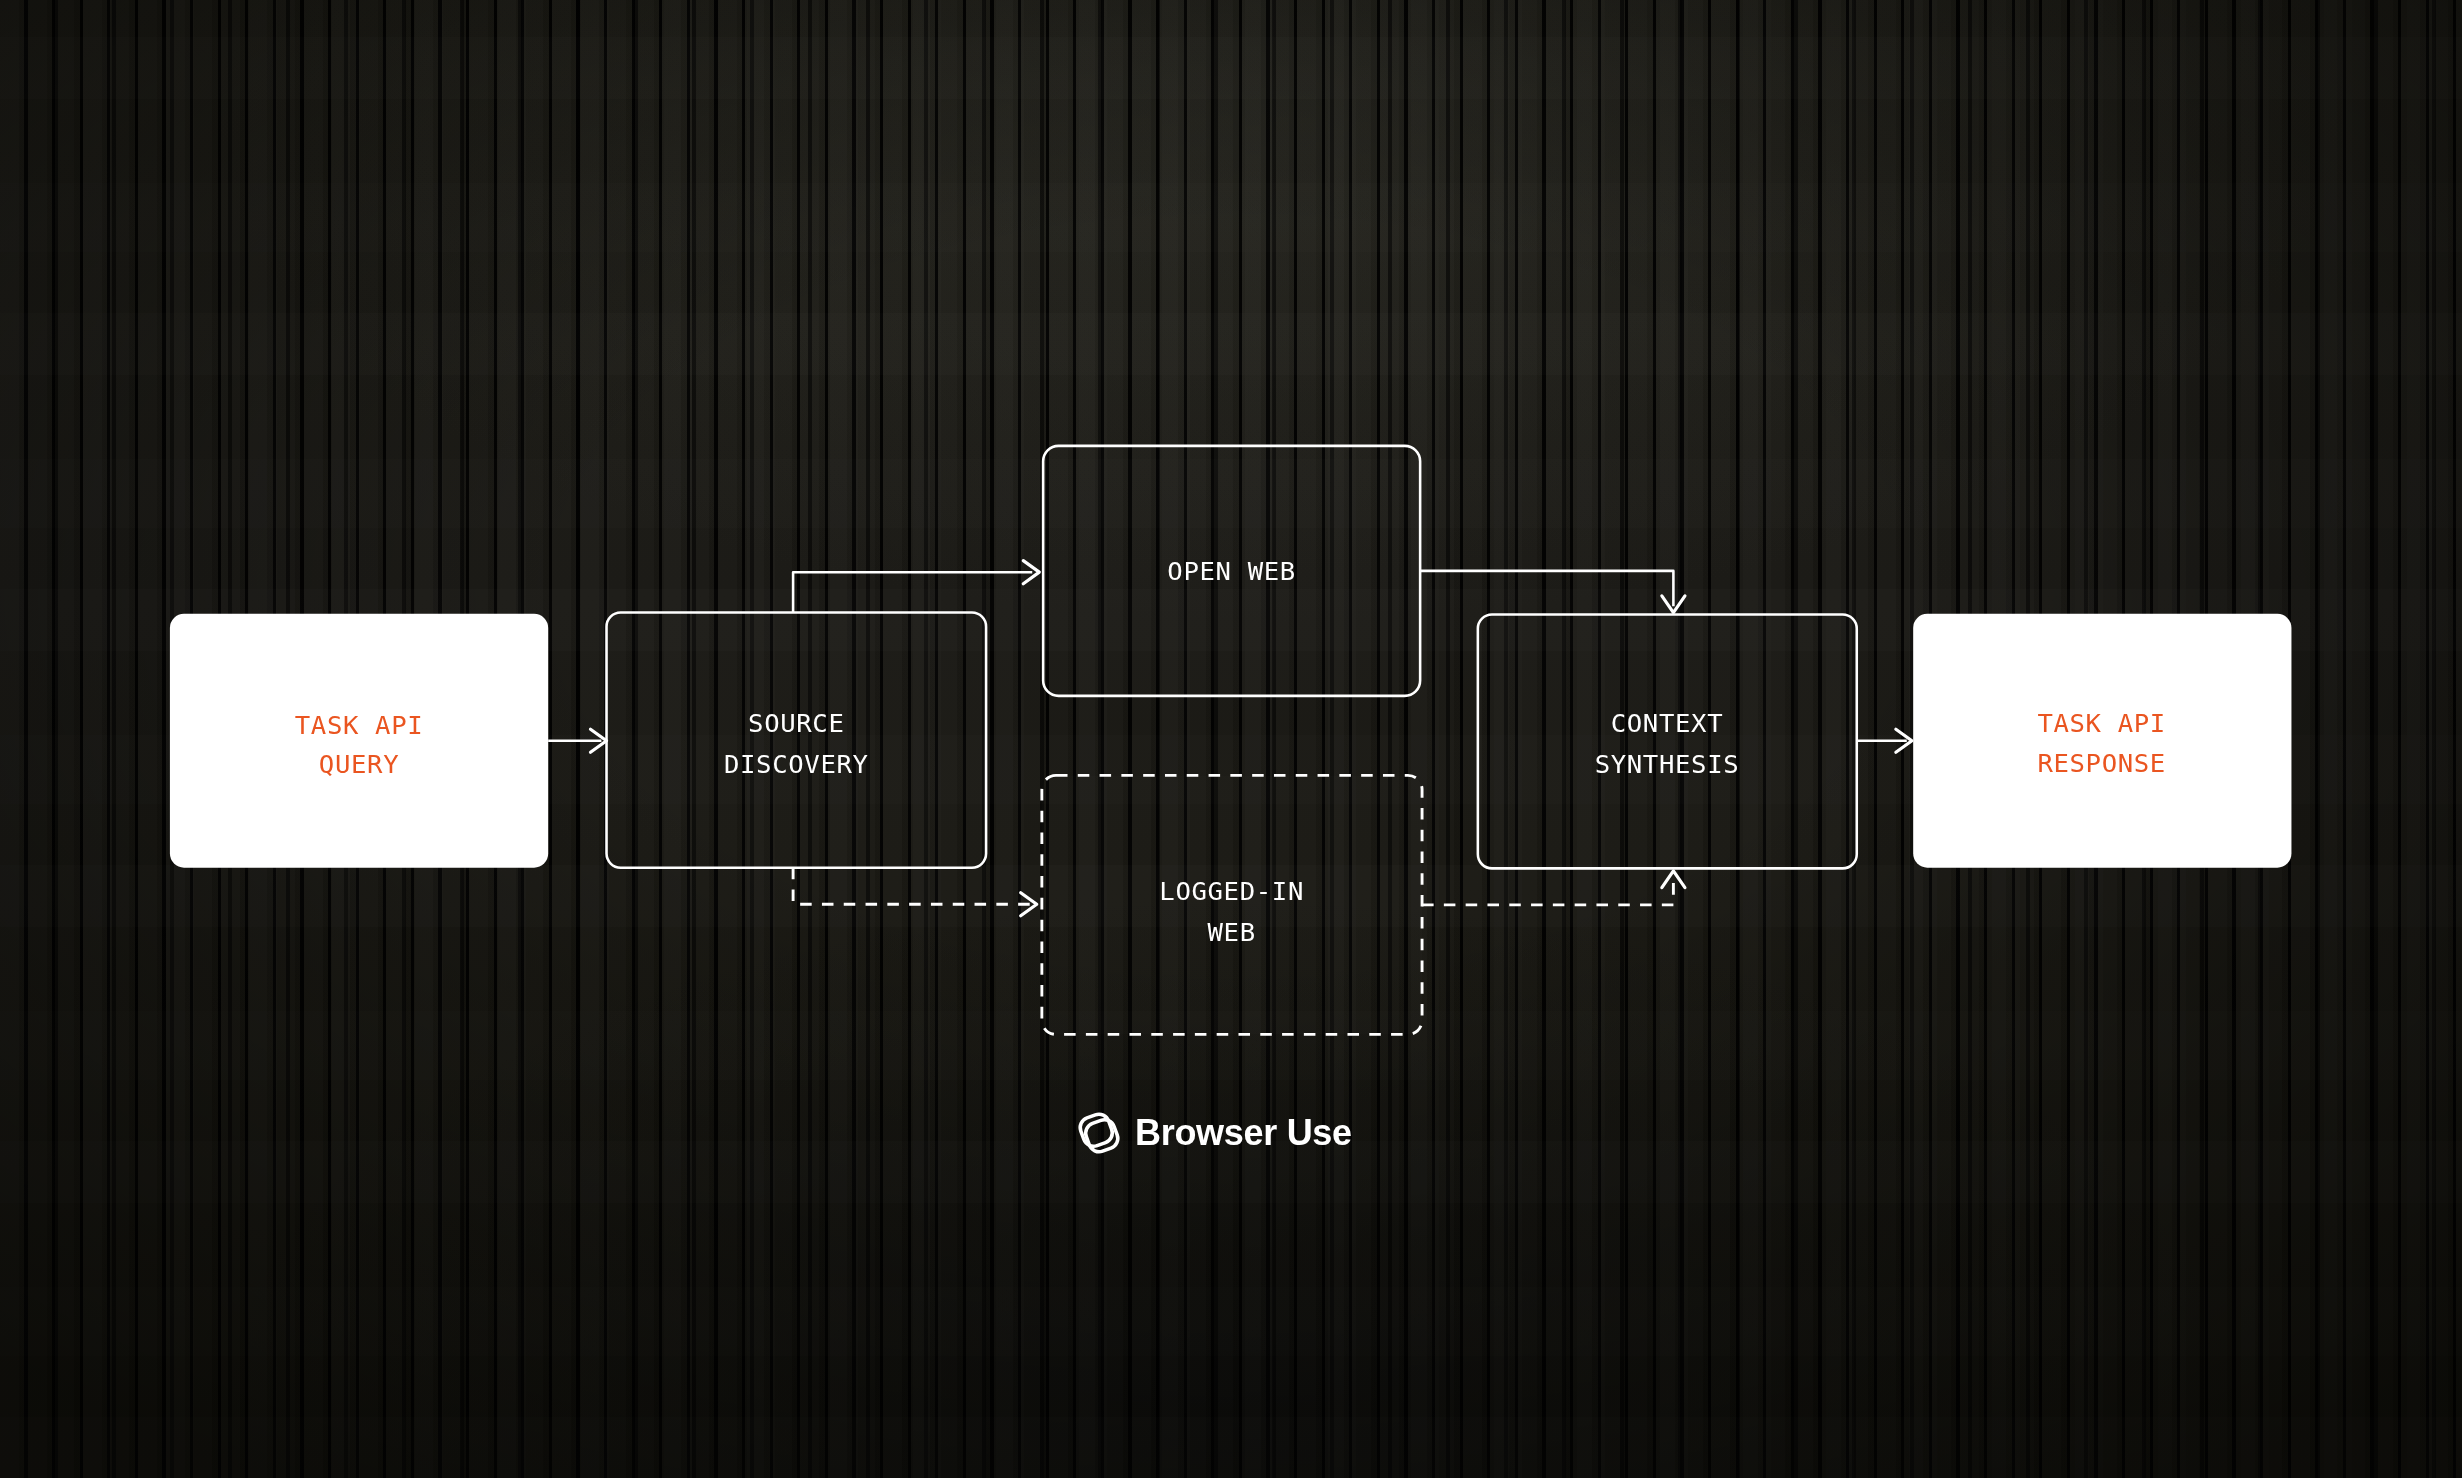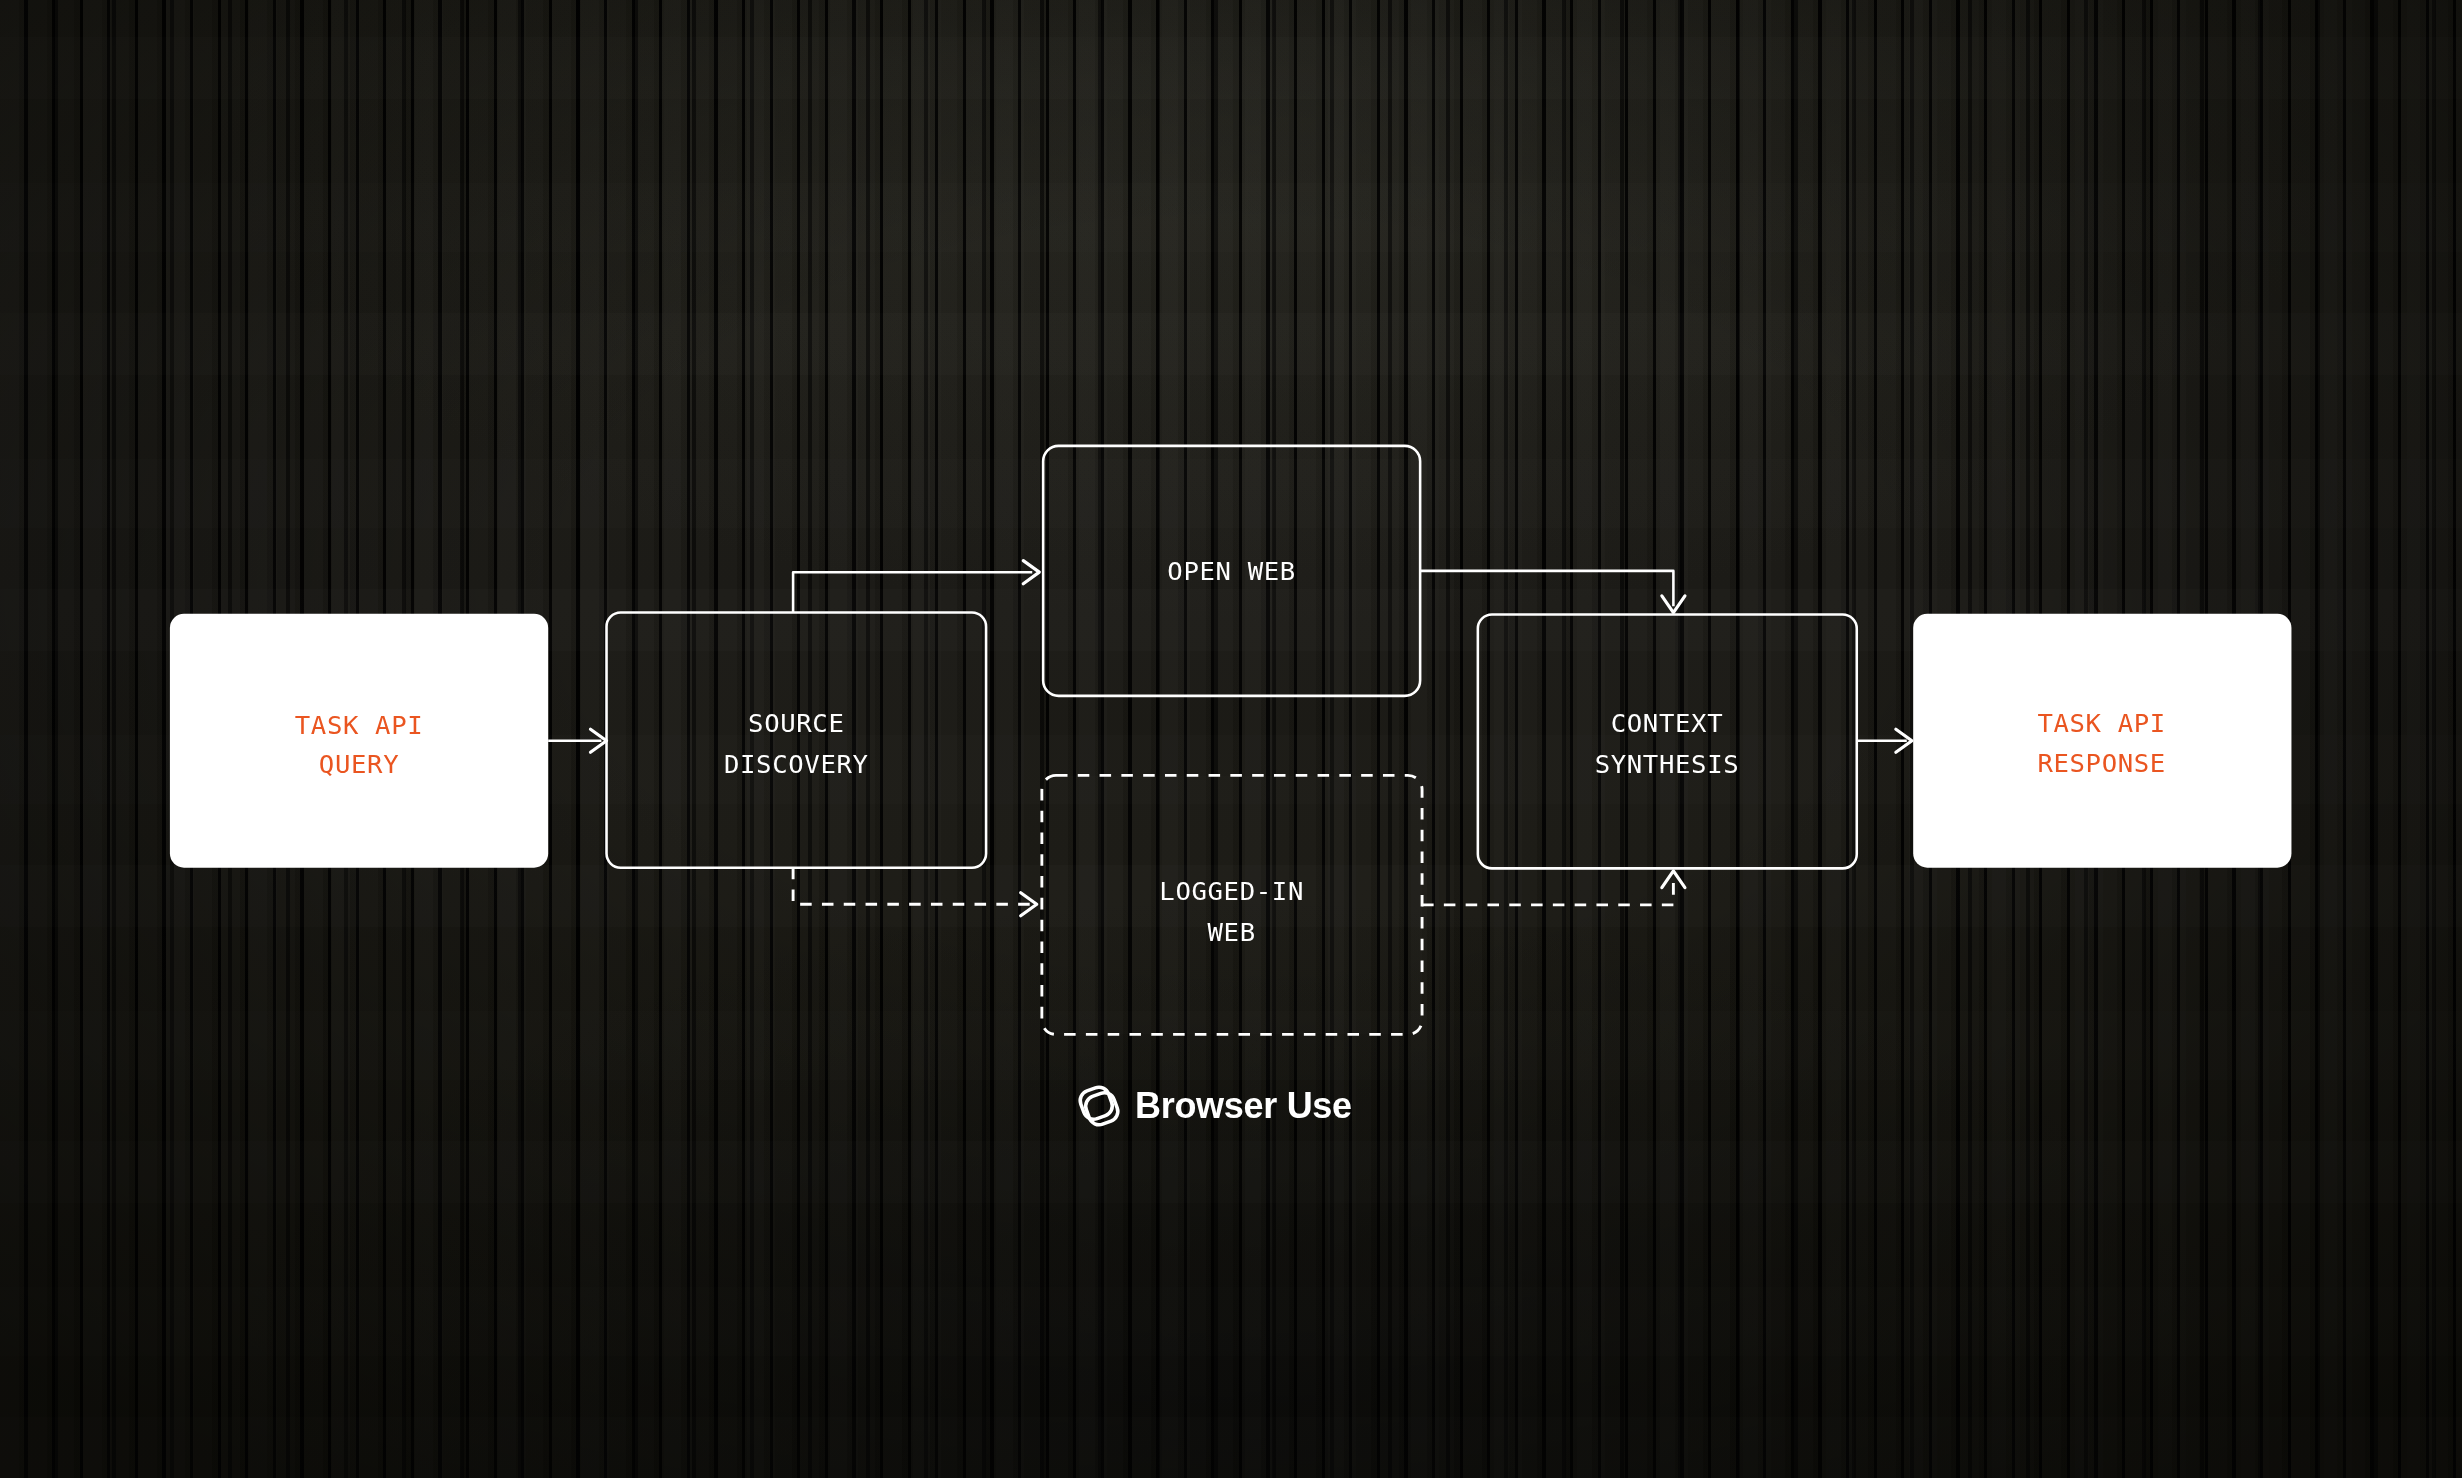--- a/index.html
+++ b/index.html
@@ -129,21 +129,21 @@
     stroke: #ffffff;
     stroke-width: 5;
     stroke-linecap: round;
     stroke-linejoin: round;
   }
 
   
   #brand {
     position: absolute;
     left: 1077px;
-    top: 1084px;
+    top: 1111px;
     display: flex;
     align-items: center;
     gap: 14px;
   }
   #brand .brand-mark { width: 44px; height: 44px; display: block; }
   #brand .brand-text {
     color: #ffffff;
     font-family: "Liberation Sans", sans-serif;
     font-size: 36px;
     font-weight: bold;

